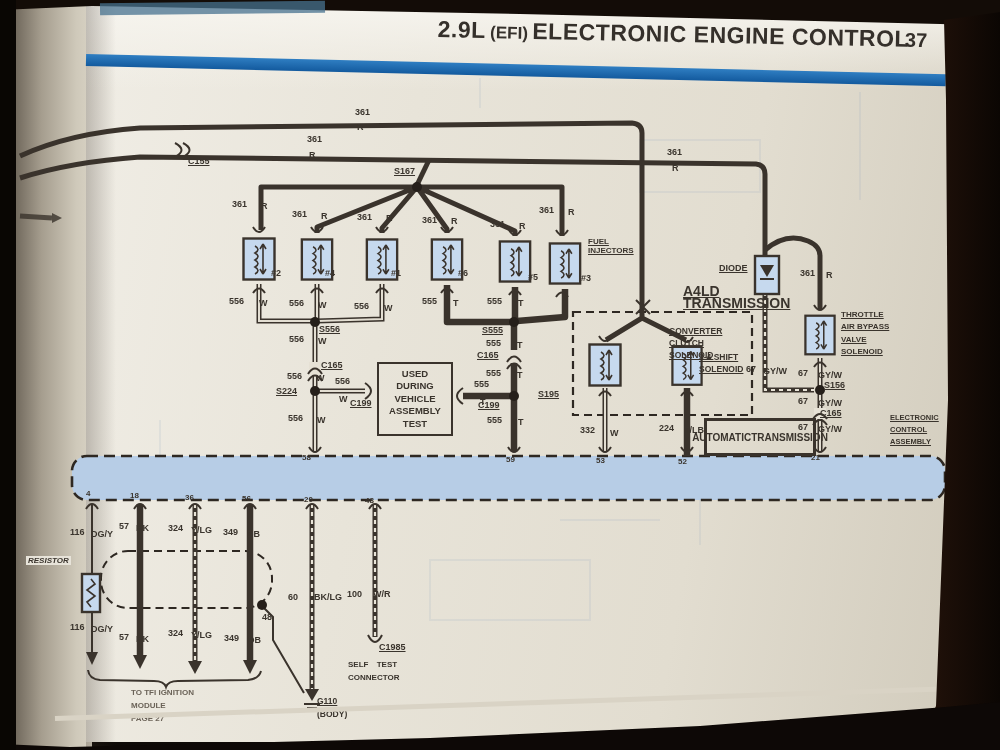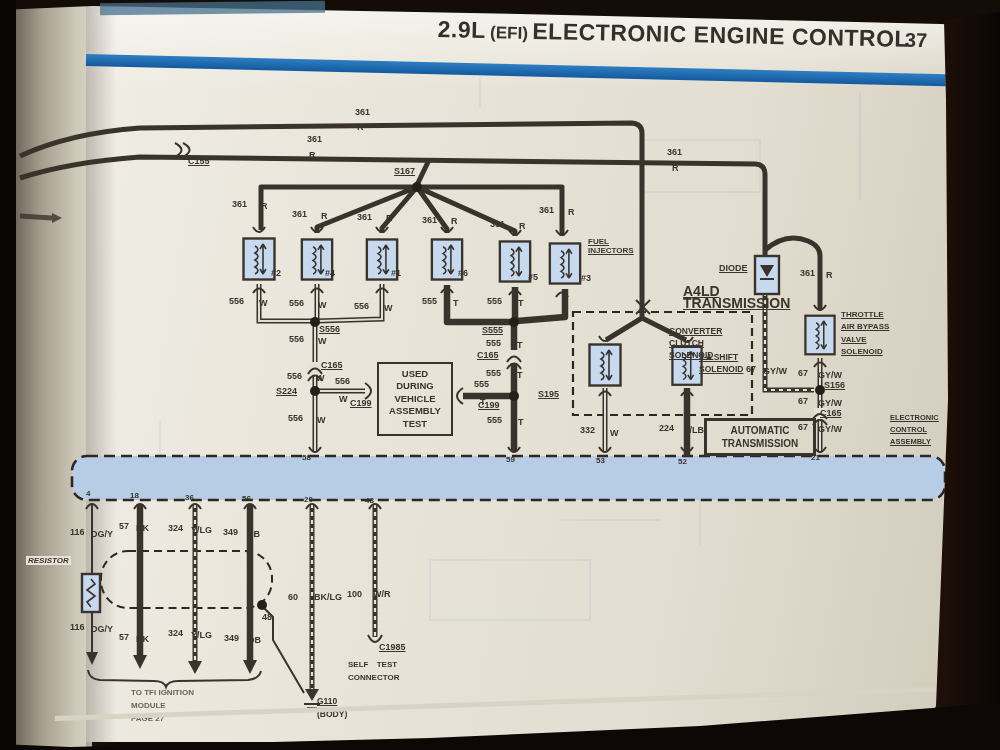--- a/index.html
+++ b/index.html
@@ -41,21 +41,21 @@
   .lb,.pin,.blk{position:absolute;font-weight:bold;color:#3a342d;white-space:nowrap;line-height:1.1;}
   .lb{font-size:9px;}
   .pin{font-size:8px;}
   .u{text-decoration:underline;text-underline-offset:1px;}
   .blk{z-index:6;}
   .blk div{white-space:nowrap;}
   #used-during-box{position:absolute;left:377px;top:362px;width:72px;height:70px;z-index:6;
     border:2.5px solid #3a332c;display:flex;flex-direction:column;justify-content:center;
     align-items:center;font-size:9.5px;font-weight:bold;color:#3a342d;line-height:12.5px;}
   #auto-trans-box{position:absolute;left:704px;top:418px;width:106px;height:32px;z-index:6;
-    border:3px solid #3a332c;display:flex;flex-direction:column;justify-content:center;
+    border:3px solid #3a332c;display:flex;flex-direction:row;justify-content:center;
     align-items:center;font-size:10px;font-weight:bold;color:#3a342d;line-height:13px;}
   #resistor-label{background:#e7e3d9;padding:0 2px;font-size:8px;}
   svg{position:absolute;left:0;top:0;z-index:5;pointer-events:none;}
   
   .pw{stroke:#3a332c;stroke-width:5;fill:none;stroke-linejoin:round;}
   .tw{stroke:#3a332c;stroke-width:6.5;fill:none;stroke-linejoin:round;}
   .dwd{stroke:#3a332c;stroke-width:5;fill:none;}
   .dwc{stroke:#e3ded2;stroke-width:2;fill:none;}
   .hwd{stroke:#3a332c;stroke-width:5;fill:none;}
   .hwc{stroke:#e9e4d8;stroke-width:2.2;fill:none;stroke-dasharray:4 4;}

